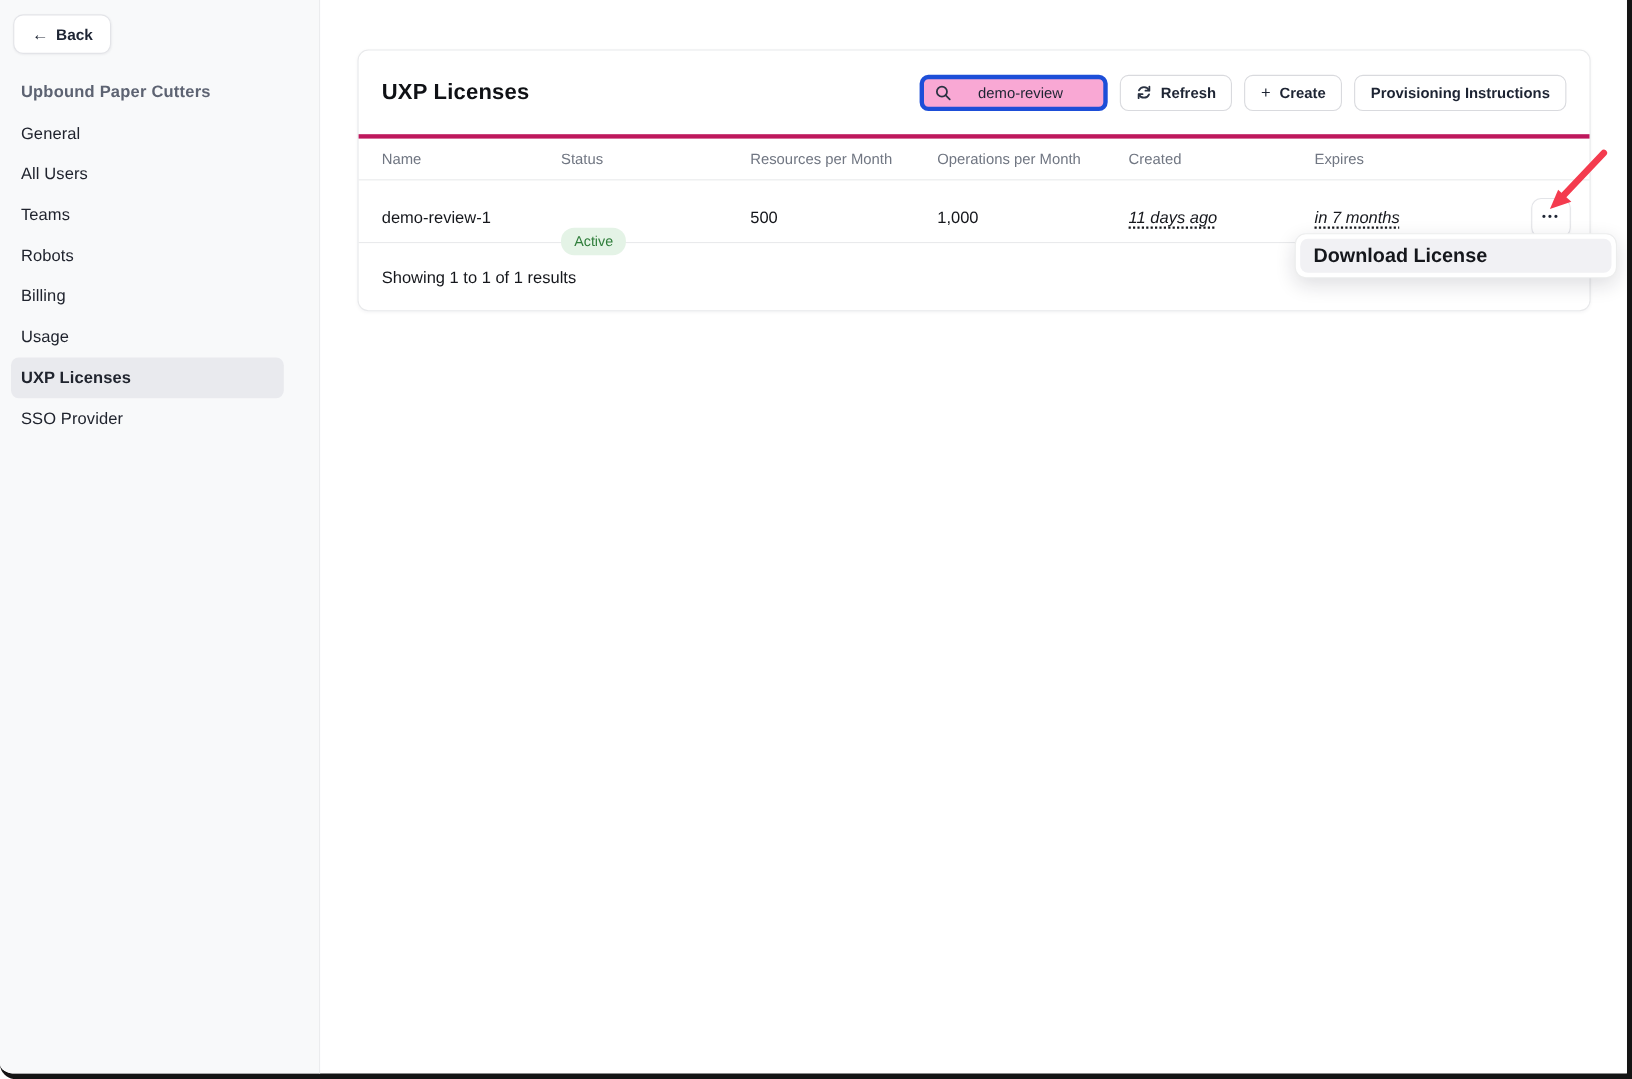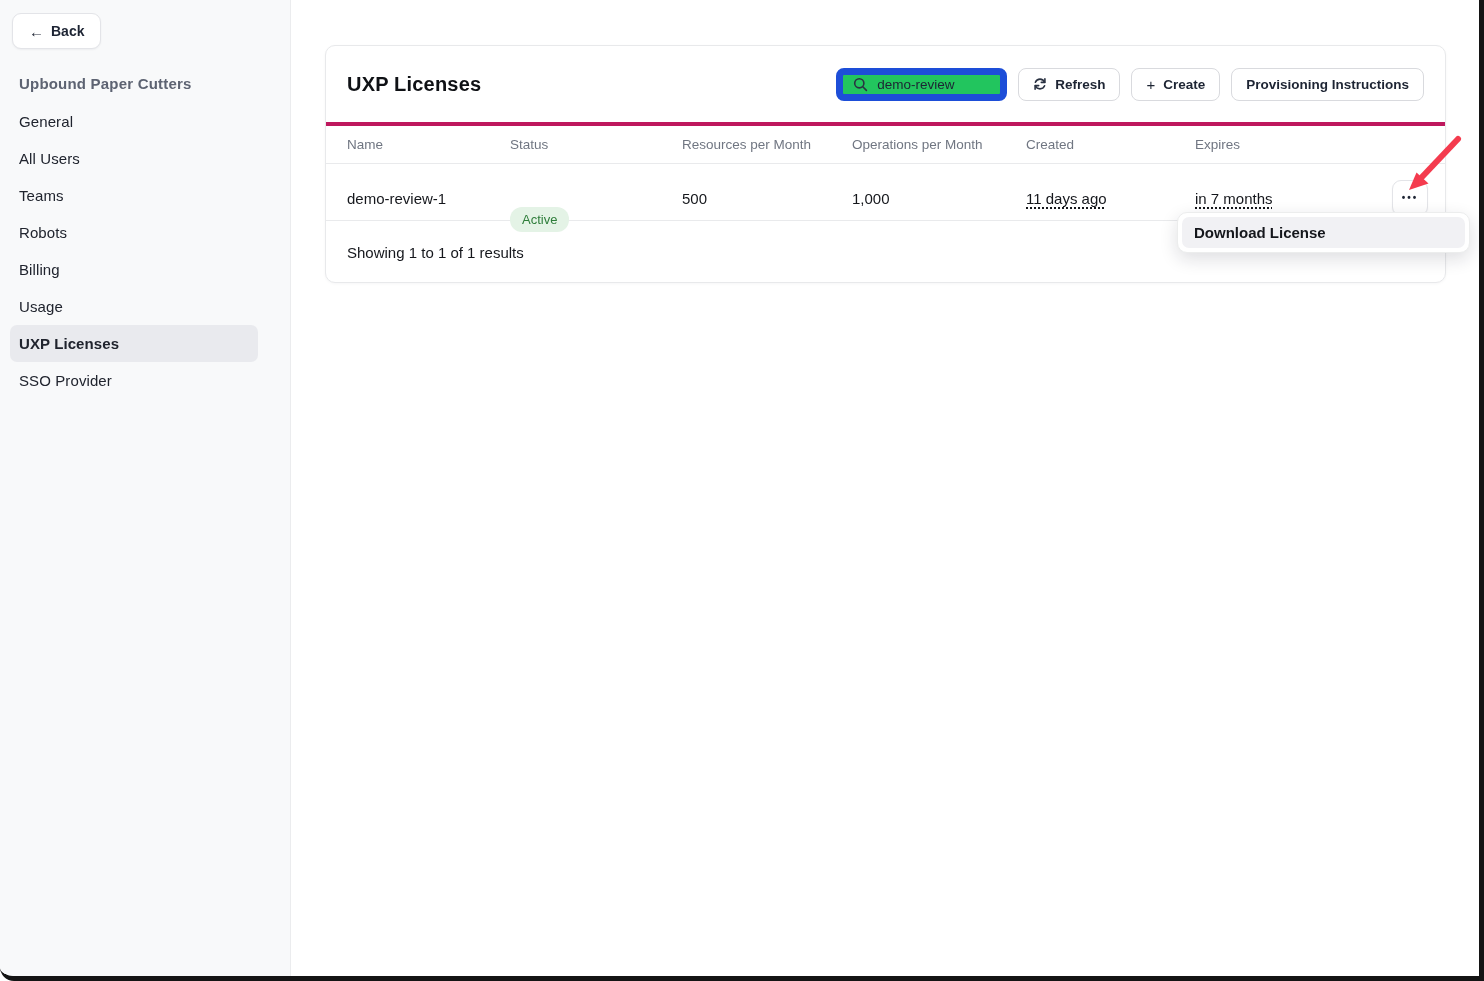--- a/index.html
+++ b/index.html
@@ -42,22 +42,22 @@
     background:#ffffff; border:1px solid #e8e9eb; border-radius:10px;
     box-shadow:0 1px 3px rgba(20,20,40,.04);
   }
   .card-header {
     height:76px; display:flex; align-items:center; padding:0 21px;
   }
   .card-title { font-size:20px; font-weight:bold; color:#0f1115; letter-spacing:.2px; }
   .header-controls { margin-left:auto; display:flex; align-items:center; gap:11px; }
 
   .search-box {
-    display:flex; align-items:center; gap:9px; width:171px; height:33px;
-    border:7px solid #1d4ed8; border-radius:8px; background:#22c55e; padding:0 10px;
+    display:flex; align-items:center; gap:24px; width:171px; height:33px;
+    border:4px solid #1d4ed8; border-radius:8px; background:#f9a8d4; padding:0 10px;
   }
   .search-box input {
     border:none; outline:none; width:100%; font-size:13.5px; color:#1d2433;
     font-family:inherit; background:transparent;
   }
   .btn {
     display:inline-flex; align-items:center; gap:8px; height:33px; padding:0 14px;
     background:#fff; border:1px solid #d9dade; border-radius:8px; cursor:pointer;
     font-size:13.5px; font-weight:bold; color:#1d2433; font-family:inherit;
     white-space:nowrap;
@@ -72,38 +72,38 @@
   }
   .tbl-head {
     height:42px; border-top:4px solid #be185d; border-bottom:1px solid #e9eaec;
     font-size:13.5px; color:#707682;
   }
   .tbl-row { height:57px; border-bottom:1px solid #e9eaec; font-size:15px; color:#15171c; }
   .badge {
     display:inline-block; padding:5px 12px; border-radius:12px;
     background:#e4f3e6; color:#2e7d3a; font-size:13px;margin-top:43px;
   }
-  .dotted-underline { text-decoration:underline dotted; text-underline-offset:4px; text-decoration-thickness:1.5px; }
+  .dotted-underline { text-decoration:underline dotted; text-underline-offset:4px; text-decoration-thickness:1.5px;font-style:italic; }
   .dots-btn {
     width:36px; height:36px; border:1px solid #e3e4e8; border-radius:9px;
     background:#fff; cursor:pointer; display:flex; align-items:center; justify-content:center;
     font-size:10px; letter-spacing:2px; color:#1d2433; font-weight:bold; line-height:1;
     box-shadow:0 1px 2px rgba(20,20,40,.04);
   }
   .card-footer { height:62px; display:flex; align-items:center; padding:0 21px; font-size:15px; color:#15171c; }
 
   
   .context-menu {
     position:absolute; left:1177px; top:212px; width:293px;
     background:#ffffff; border:1px solid #eceded; border-radius:10px; padding:4px;
     box-shadow:0 6px 18px rgba(20,20,40,.14);
   }
   .context-menu-item {
     background:#f1f1f4; border-radius:7px; height:31px; line-height:31px;
-    padding:0 12px; font-size:15px; font-weight:bold; color:#15171c; cursor:pointer;
+    padding:0 12px; font-size:18px; font-weight:bold; color:#15171c; cursor:pointer;
   }
 
   
   .annotation-arrow { position:absolute; left:1395px; top:128px; pointer-events:none; }
 </style>
 </head>
 <body>
 
 <div class="screen">
 

